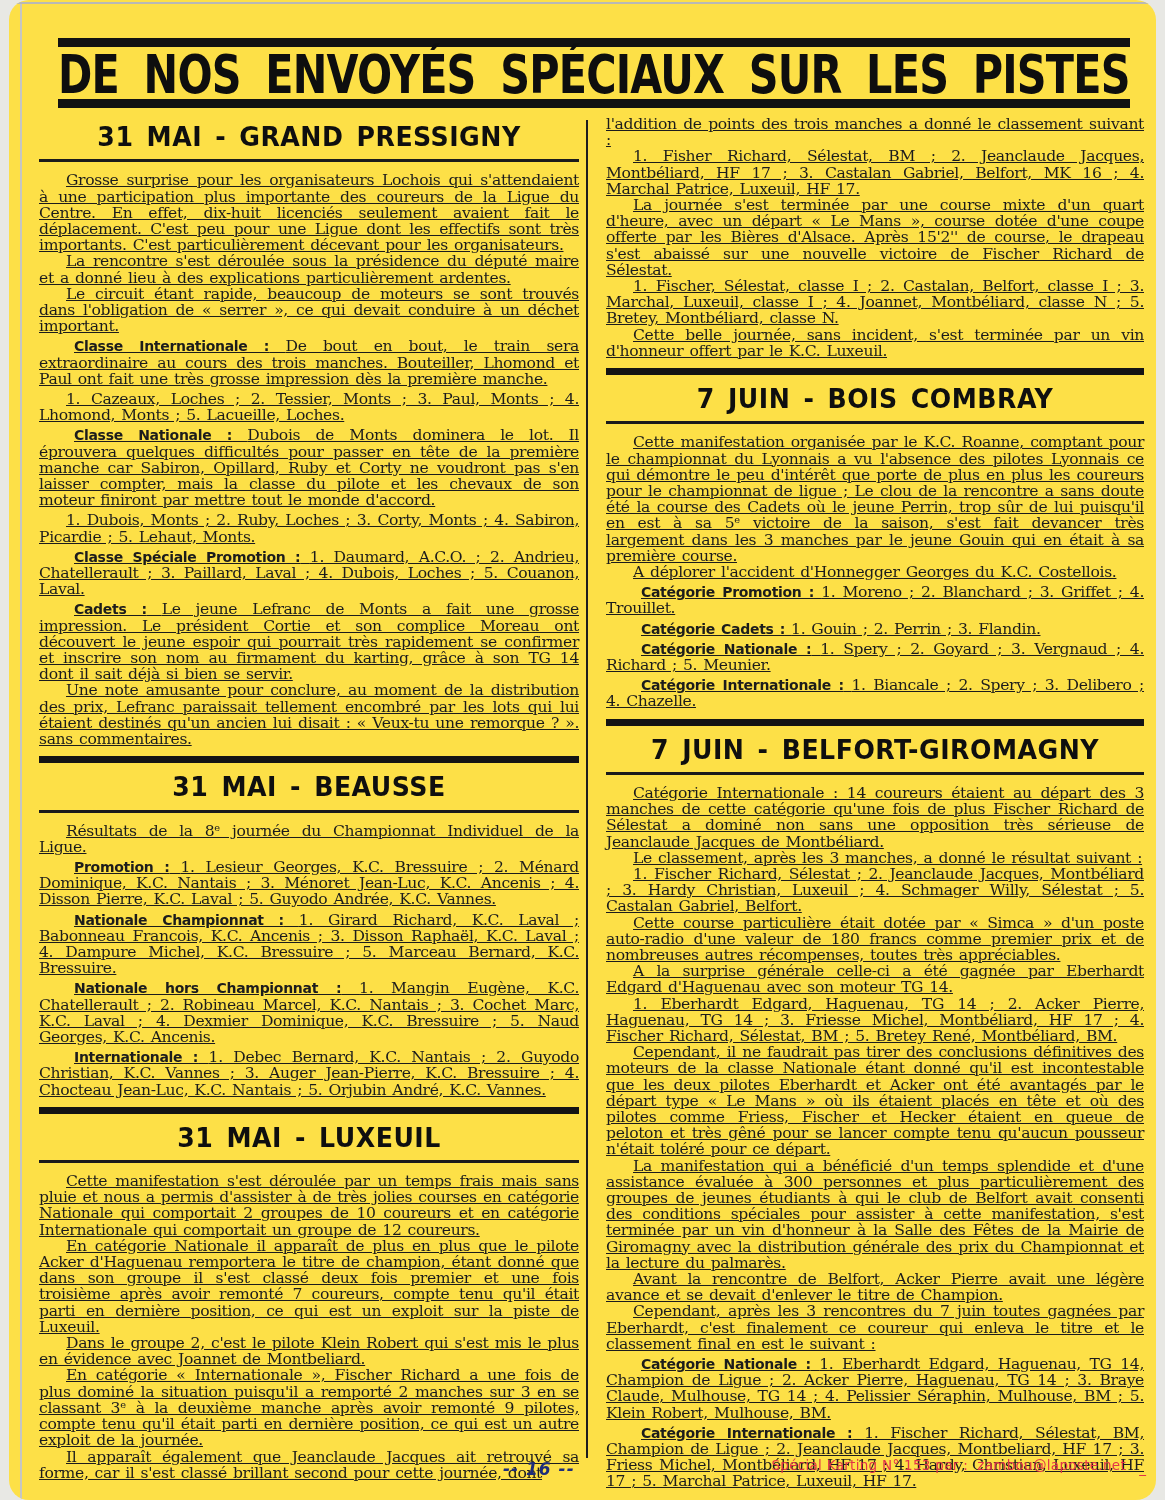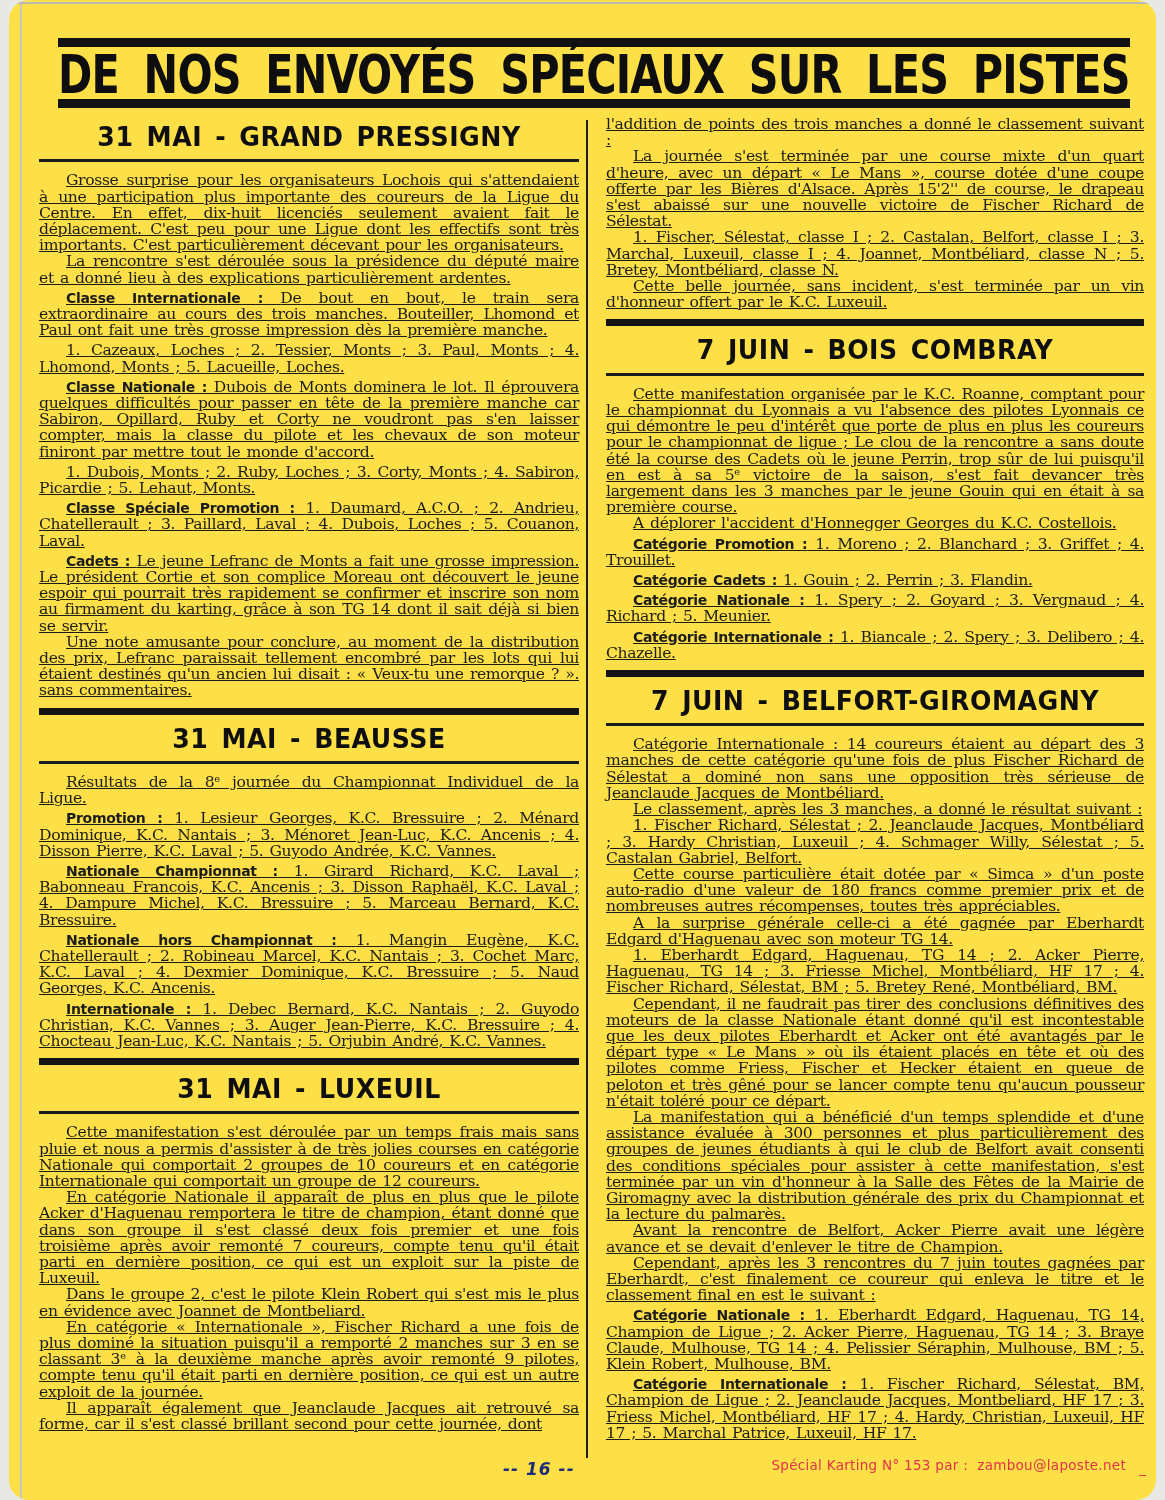--- a/index.html
+++ b/index.html
@@ -41,20 +41,21 @@
   .para {
     margin:0; text-align:justify; text-indent:27px;
     font-family:"DejaVu Serif", serif; font-size:15.6px; line-height:16.2px;
     letter-spacing:-0.35px; word-spacing:1.5px; color:#1c1c1c;text-decoration:underline;
   }
   .para.cont { text-indent:0; }
   .para.gap  { margin-top:4px; }
   .lead {
     font-family:"DejaVu Sans", sans-serif; font-weight:700; font-size:14px;
     letter-spacing:-0.3px;
+    margin-left:8px;
   }
 
   
   .page-number {
     position:absolute; left:494px; top:1459px;
     font-family:"DejaVu Sans", sans-serif; font-weight:700; font-size:17px;
     color:#1d2d7a; letter-spacing:1px;font-style:italic;
   }
   .credit {
     position:absolute; right:30px; top:1457px;
@@ -88,20 +89,21 @@
 
   <div class="col-divider"></div>
 
   <div class="col-left">
 
     <section>
       <h2 class="section-heading first-heading">31 MAI - GRAND PRESSIGNY</h2>
       <div class="thin-rule"></div>
       <p class="para">Grosse surprise pour les organisateurs Lochois qui s'attendaient à une participation plus importante des coureurs de la Ligue du Centre. En effet, dix-huit licenciés seulement avaient fait le déplacement. C'est peu pour une Ligue dont les effectifs sont très importants. C'est particulièrement décevant pour les organisateurs.</p>
       <p class="para">La rencontre s'est déroulée sous la présidence du député maire et a donné lieu à des explications particulièrement ardentes.</p>
+      <p class="para">Le circuit étant rapide, beaucoup de moteurs se sont trouvés dans l'obligation de « serrer », ce qui devait conduire à un déchet important.</p>
       <p class="para gap">
         <b class="lead">Classe Internationale :</b>
         <span>De bout en bout, le train sera extraordinaire au cours des trois manches. Bouteiller, Lhomond et Paul ont fait une très grosse impression dès la première manche.</span>
       </p>
       <p class="para gap">1. Cazeaux, Loches ; 2. Tessier, Monts ; 3. Paul, Monts ; 4. Lhomond, Monts ; 5. Lacueille, Loches.</p>
       <p class="para gap">
         <b class="lead">Classe Nationale :</b>
         <span>Dubois de Monts dominera le lot. Il éprouvera quelques difficultés pour passer en tête de la première manche car Sabiron, Opillard, Ruby et Corty ne voudront pas s'en laisser compter, mais la classe du pilote et les chevaux de son moteur finiront par mettre tout le monde d'accord.</span>
       </p>
       <p class="para gap">1. Dubois, Monts ; 2. Ruby, Loches ; 3. Corty, Monts ; 4. Sabiron, Picardie ; 5. Lehaut, Monts.</p>
@@ -148,20 +150,21 @@
       <p class="para">Dans le groupe 2, c'est le pilote Klein Robert qui s'est mis le plus en évidence avec Joannet de Montbeliard.</p>
       <p class="para">En catégorie « Internationale », Fischer Richard a une fois de plus dominé la situation puisqu'il a remporté 2 manches sur 3 en se classant 3ᵉ à la deuxième manche après avoir remonté 9 pilotes, compte tenu qu'il était parti en dernière position, ce qui est un autre exploit de la journée.</p>
       <p class="para">Il apparaît également que Jeanclaude Jacques ait retrouvé sa forme, car il s'est classé brillant second pour cette journée, dont</p>
     </section>
   </div>
 
   <div class="col-right">
 
     <section>
       <p class="para cont">l'addition de points des trois manches a donné le classement suivant :</p>
+      <p class="para">1. Fisher Richard, Sélestat, BM ; 2. Jeanclaude Jacques, Montbéliard, HF 17 ; 3. Castalan Gabriel, Belfort, MK 16 ; 4. Marchal Patrice, Luxeuil, HF 17.</p>
       <p class="para">La journée s'est terminée par une course mixte d'un quart d'heure, avec un départ « Le Mans », course dotée d'une coupe offerte par les Bières d'Alsace. Après 15'2'' de course, le drapeau s'est abaissé sur une nouvelle victoire de Fischer Richard de Sélestat.</p>
       <p class="para">1. Fischer, Sélestat, classe I ; 2. Castalan, Belfort, classe I ; 3. Marchal, Luxeuil, classe I ; 4. Joannet, Montbéliard, classe N ; 5. Bretey, Montbéliard, classe N.</p>
       <p class="para">Cette belle journée, sans incident, s'est terminée par un vin d'honneur offert par le K.C. Luxeuil.</p>
     </section>
 
     <section>
       <div class="thick-bar"></div>
       <h2 class="section-heading">7 JUIN - BOIS COMBRAY</h2>
       <div class="thin-rule"></div>
       <p class="para">Cette manifestation organisée par le K.C. Roanne, comptant pour le championnat du Lyonnais a vu l'absence des pilotes Lyonnais ce qui démontre le peu d'intérêt que porte de plus en plus les coureurs pour le championnat de ligue ; Le clou de la rencontre a sans doute été la course des Cadets où le jeune Perrin, trop sûr de lui puisqu'il en est à sa 5ᵉ victoire de la saison, s'est fait devancer très largement dans les 3 manches par le jeune Gouin qui en était à sa première course.</p>

